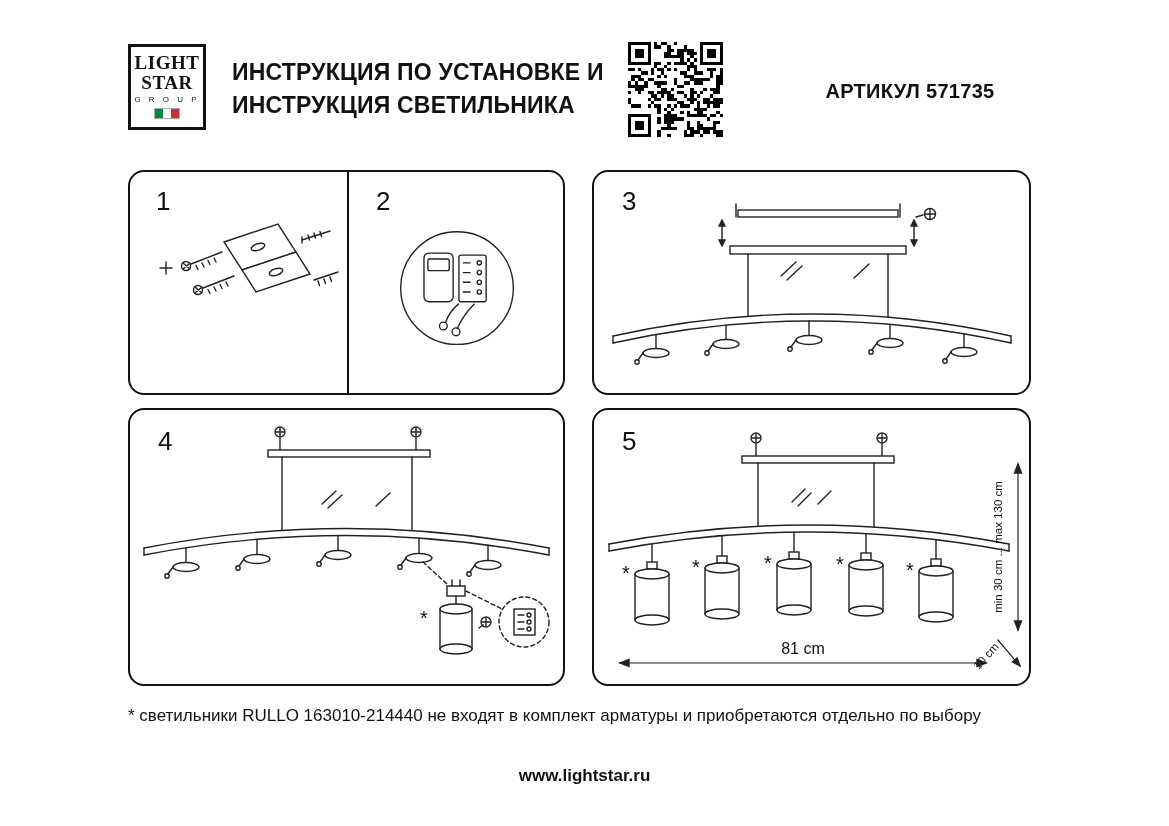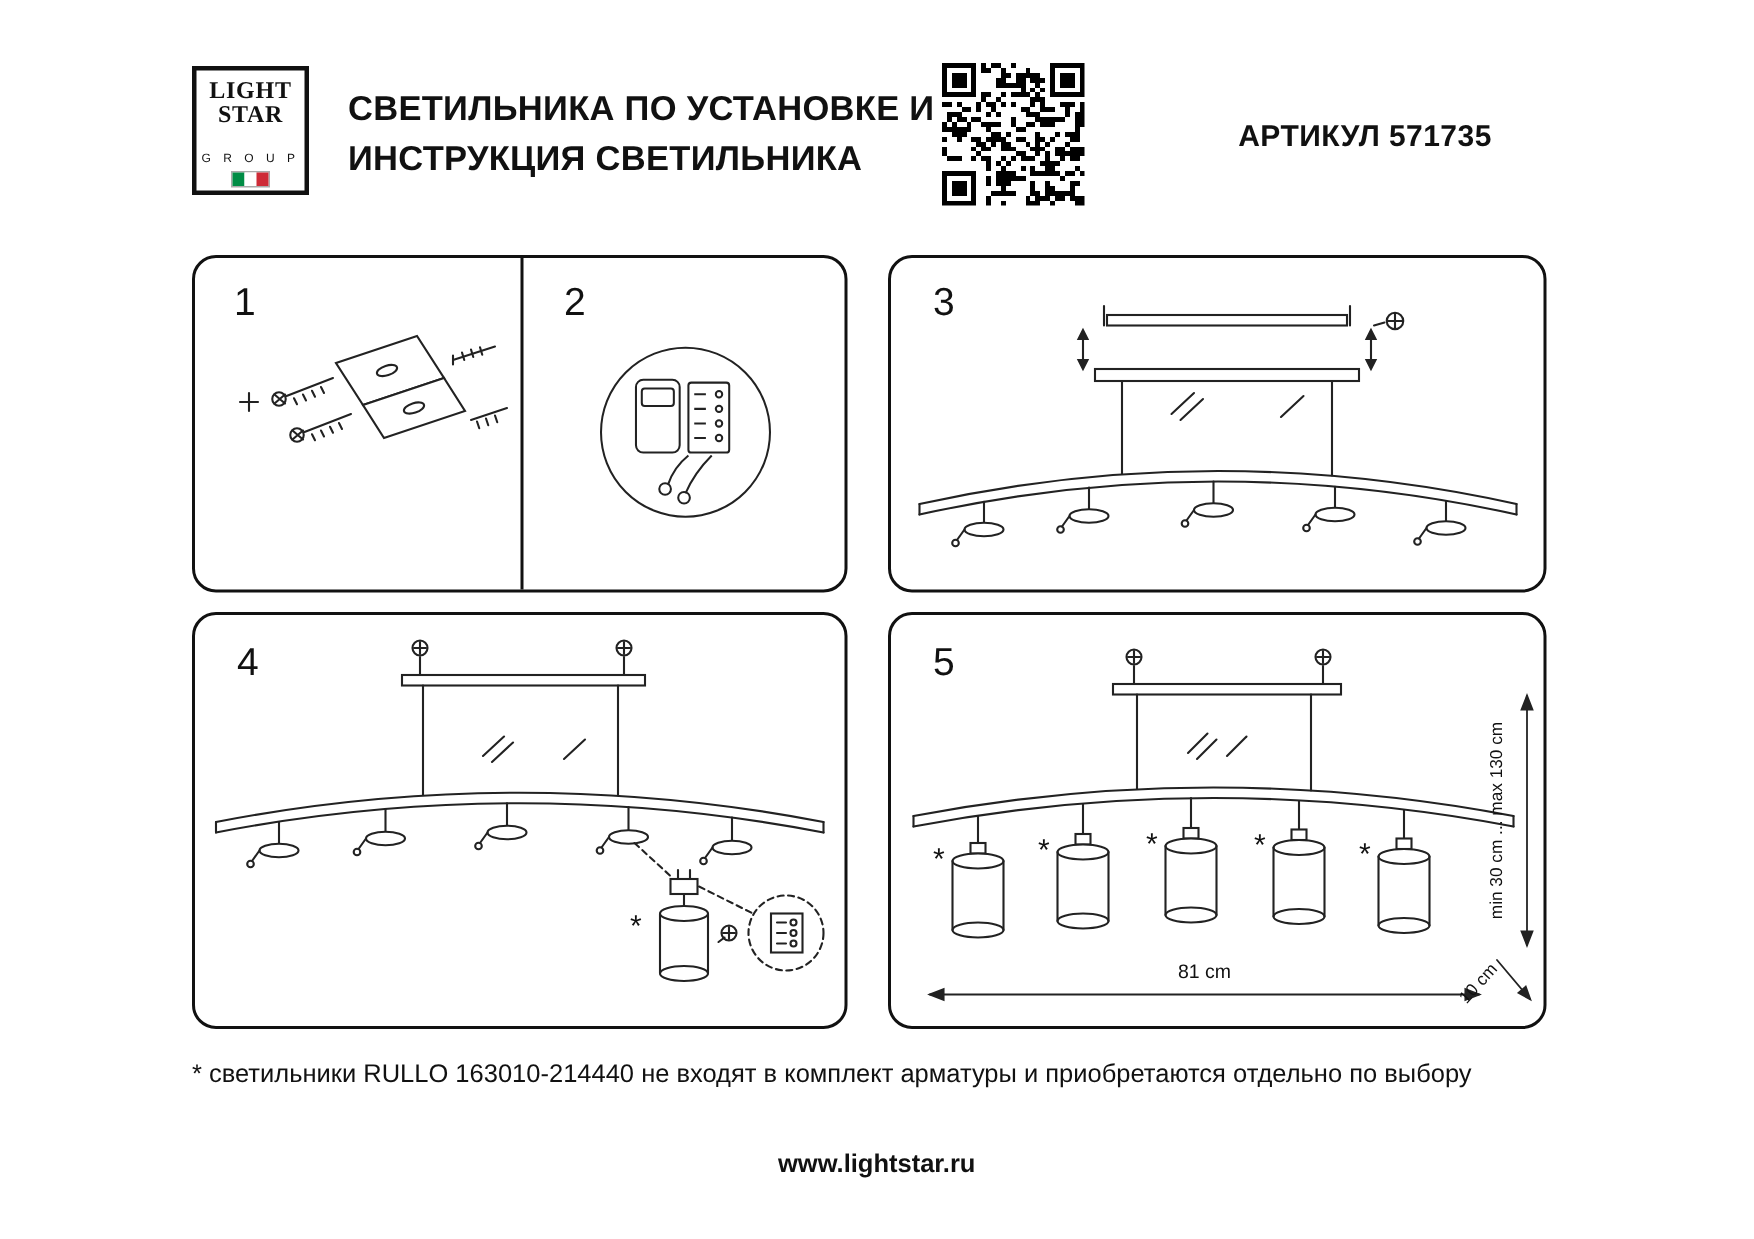--- a/index.html
+++ b/index.html
@@ -2,22 +2,22 @@
 <html><head>
 <meta charset="utf-8">
 <style>
   *{margin:0;padding:0;box-sizing:border-box}
   html,body{background:#ffffff}
   body{font-family:"Liberation Sans",sans-serif;color:#111}
   .page{position:relative;width:1169px;height:826px;background:#fff;overflow:hidden;margin:0 auto}
 
   
   .logo{position:absolute;left:128px;top:44px;width:78px;height:86px;border:3px solid #111;text-align:center;padding-top:6px}
-  .logo .l1,.logo .l2{font-family:"Liberation Serif",serif;font-weight:bold;font-size:16px;line-height:1.03;letter-spacing:.5px}
-  .logo .l3{font-size:8px;letter-spacing:3px;margin-top:15px}
+  .logo .l1,.logo .l2{font-family:"Liberation Serif",serif;font-weight:bold;font-size:19px;line-height:1.03;letter-spacing:.5px}
+  .logo .l3{font-size:8px;letter-spacing:3px;margin-top:3px}
   .flag{display:inline-flex;margin-top:4px;height:11px;width:26px;border:1px solid #aaa}
   .flag span{flex:1;display:block}
   .flag .fg{background:#008C45}.flag .fw{background:#fff}.flag .fr{background:#CE2B37}
   .title{position:absolute;left:232px;top:56px;font-size:23px;font-weight:bold;line-height:1.45;letter-spacing:.2px}
   .qr{position:absolute;left:628px;top:42px;width:95px;height:95px;shape-rendering:crispEdges}
   .series{position:absolute;left:782px;top:60px;width:256px;text-align:center}
   .series .name{font-size:17px;font-weight:bold;letter-spacing:.3px}
   .series .art{font-size:20px;font-weight:bold;margin-top:20px;letter-spacing:.3px}
 
   
@@ -34,21 +34,21 @@
   .d1{left:6px;top:12px;width:205px;height:200px}
   .d2{left:226px;top:24px;width:202px;height:192px}
   .d3{left:4px;top:12px;width:428px;height:206px}
   .d4{left:0;top:6px;width:433px;height:268px}
   .d5{left:0;top:6px;width:433px;height:270px}
 
   .ast{position:absolute;font-size:20px;line-height:1}
   .ast4{left:290px;top:198px}
   .a1{left:28px;top:153px}.a2{left:98px;top:147px}.a3{left:170px;top:143px}
   .a4{left:242px;top:144px}.a5{left:312px;top:150px}
-  .dim{position:absolute;font-size:13px;white-space:nowrap}
+  .dim{position:absolute;font-size:16px;white-space:nowrap}
   .dim-81{left:26px;top:230px;width:366px;text-align:center}
   .dim-h{left:404px;top:137px;font-size:11.5px;transform:translate(-50%,-50%) rotate(-90deg)}
   .dim-10{left:392px;top:246px;font-size:11.5px;transform:translate(-50%,-50%) rotate(-48deg)}
 
   .footnote{position:absolute;left:128px;top:706px;width:930px;font-size:17px}
   .website{position:absolute;left:0;top:766px;width:100%;text-align:center;font-size:17px;font-weight:bold}
 </style>
 </head>
 <body>
 
@@ -59,21 +59,21 @@
     <div class="l2">STAR</div>
     <div class="l3">G R O U P</div>
     <div class="flag">
       <span class="fg"></span>
         <span class="fw"></span>
         <span class="fr"></span>
     </div>
   </div>
 
   <h1 class="title">
-    <span>СВЕТИЛЬНИКА ПО УСТАНОВКЕ И</span><br>
+    <span>ИНСТРУКЦИЯ ПО УСТАНОВКЕ И</span><br>
     <span>ИНСТРУКЦИЯ СВЕТИЛЬНИКА</span>
   </h1>
 
   <svg id="qr" class="qr" viewBox="0 0 29 29">
       <rect x="0" y="0" width="7" height="1" fill="#000"></rect>
       <rect x="0" y="6" width="7" height="1" fill="#000"></rect>
       <rect x="0" y="1" width="1" height="5" fill="#000"></rect>
       <rect x="6" y="1" width="1" height="5" fill="#000"></rect>
       <rect x="2" y="2" width="3" height="3" fill="#000"></rect>
       <rect x="22" y="0" width="7" height="1" fill="#000"></rect>

